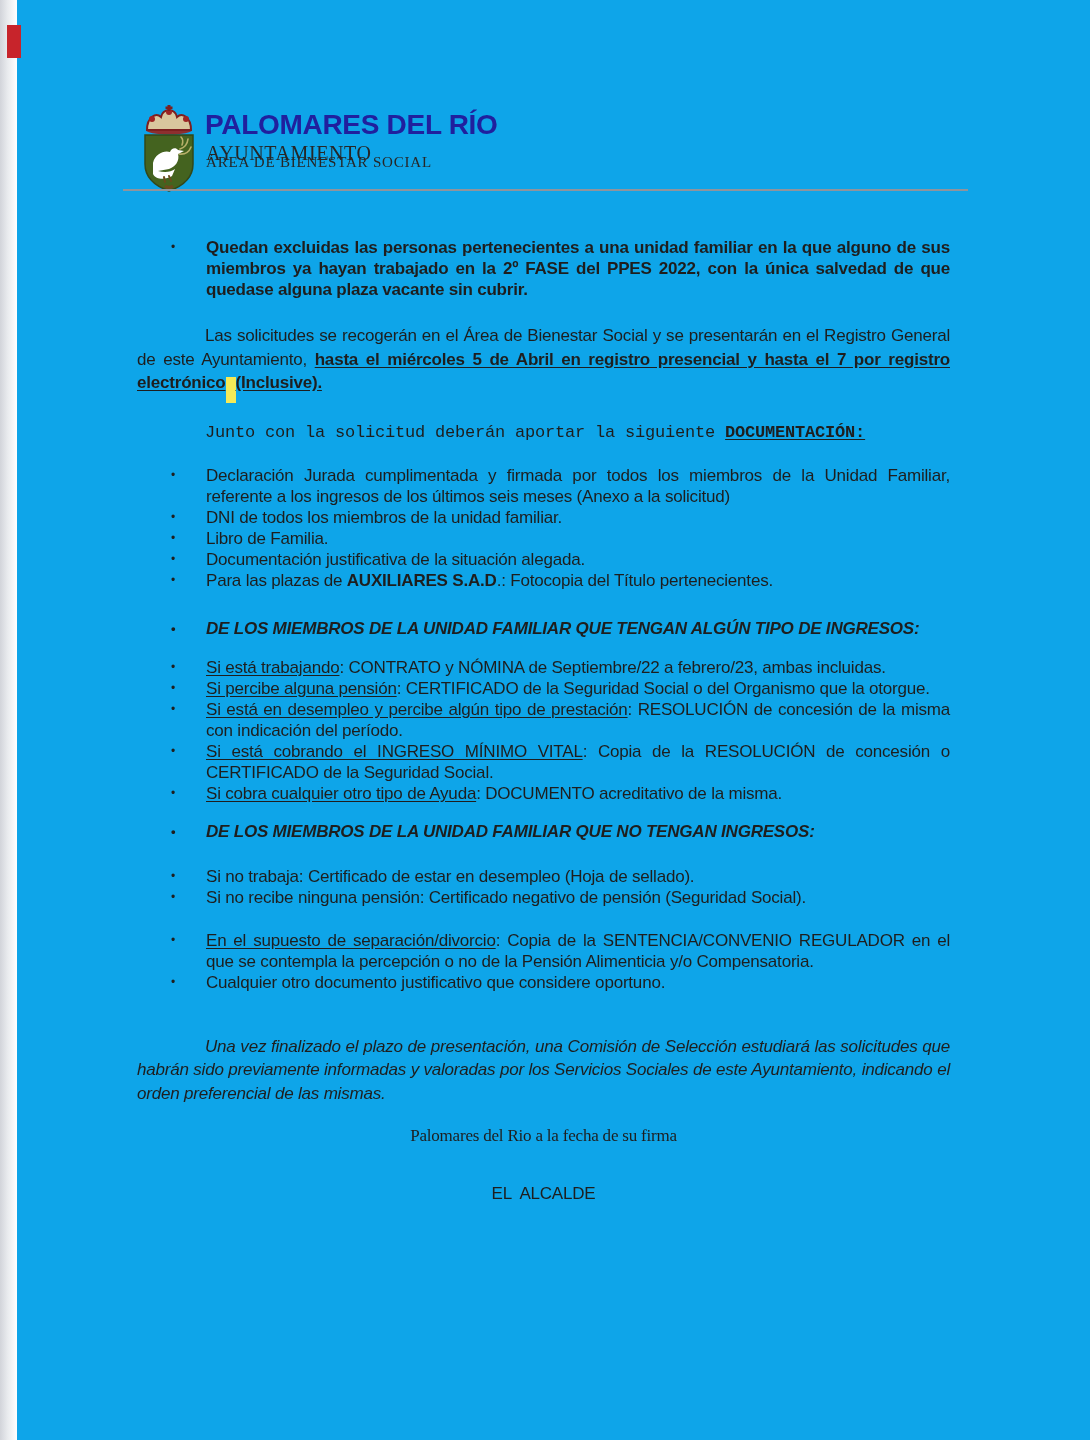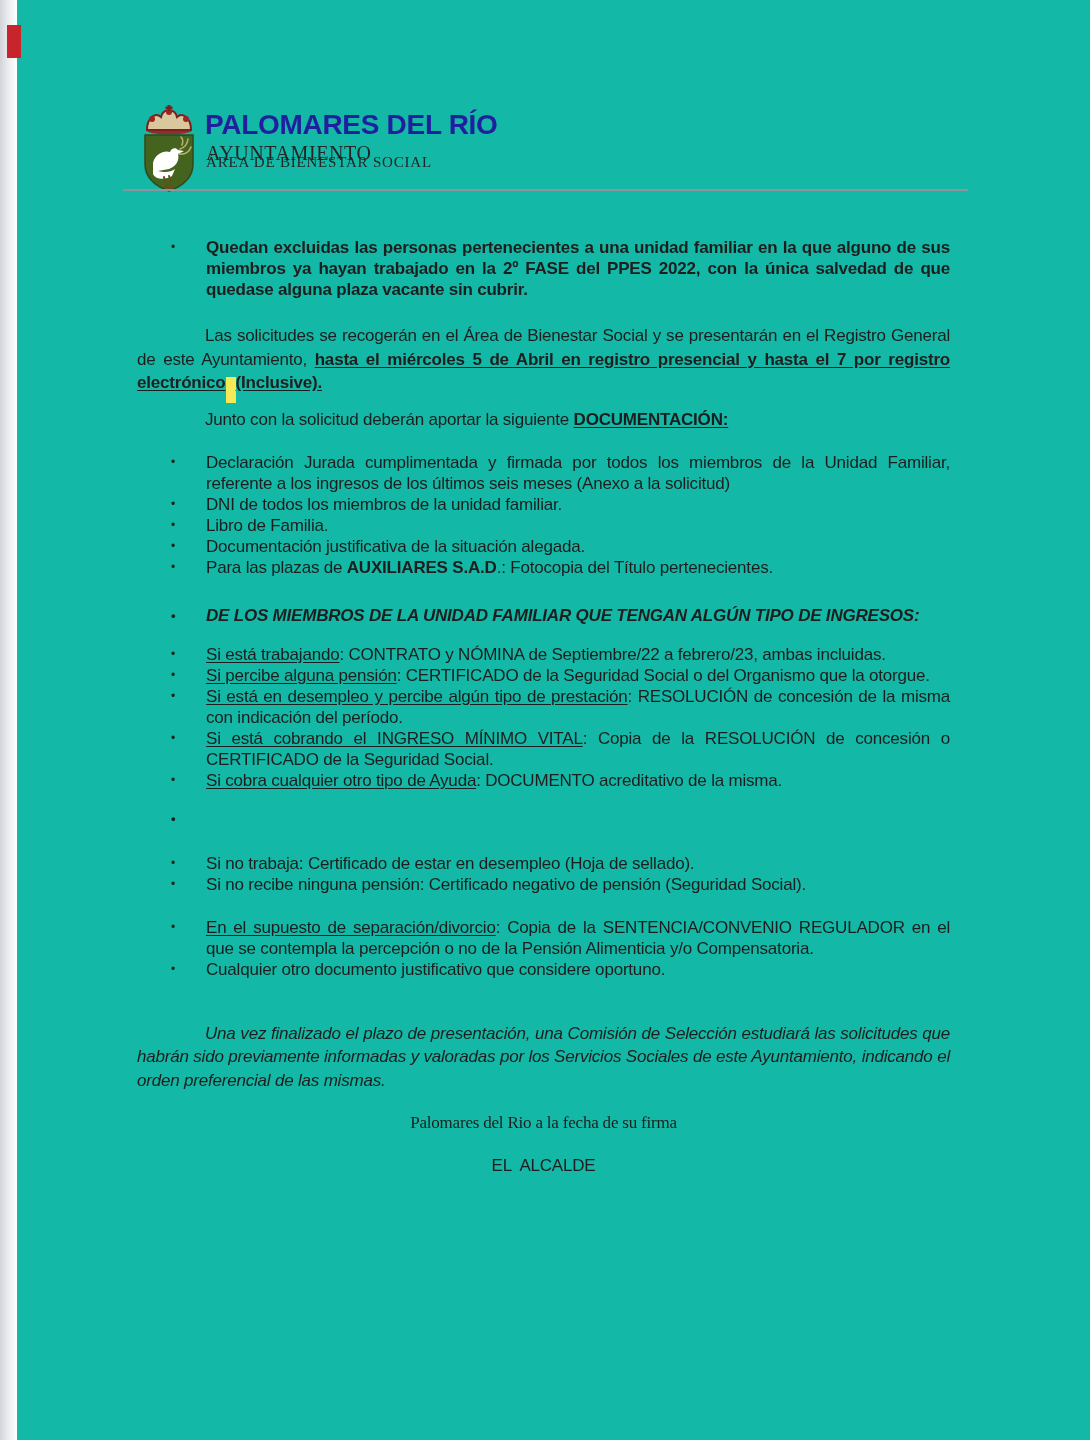--- a/index.html
+++ b/index.html
@@ -1,17 +1,17 @@
 <!DOCTYPE html>
 <html style="--title-blue: #20209e; --highlight: #f4ea57; --red-marker: #c7242b;"><head>
 <meta charset="utf-8">
 <style>
   html,body{margin:0;padding:0;background:#e8e8e8;}
   .page{
-    position:relative;width:1090px;height:1440px;background:#14b8a6;
+    position:relative;width:1090px;height:1440px;background:#0ea5e9;
     font-family:"Liberation Sans","DejaVu Sans",sans-serif;
     color:#1e1e1e;overflow:hidden;
   }
   .scan-edge{position:absolute;left:0;top:0;bottom:0;width:17px;
     background:linear-gradient(90deg,#d2d4da 0%,#e9ebee 45%,#ffffff 100%);}
   .red-marker{position:absolute;left:7px;top:25px;width:14px;height:33px;background:var(--red-marker,#c7242b);}
 
   
   .logo{position:absolute;left:136px;top:104px;width:66px;height:92px;}
   .org-title{position:absolute;left:205px;top:109px;font-size:28px;font-weight:bold;
@@ -34,30 +34,30 @@
   .heading-item .dot{font-size:13px;font-weight:bold;}
 
   .seg-n{}
   .seg-b{font-weight:bold;}
   .seg-u{text-decoration:underline;text-underline-offset:2px;}
   .seg-bu{font-weight:bold;text-decoration:underline;text-underline-offset:2px;}
   .seg-bi{font-weight:bold;font-style:italic;}
   .seg-hl{background:var(--highlight,#f4ea57);display:inline-block;width:10px;height:26px;vertical-align:-6px;}
 
   .m-para{margin-top:24px;}
-  .m-junto{margin-top:5px;}
+  .m-junto{margin-top:18px;font-family:Liberation Mono, monospace;}
   .m-docs{margin-top:20px;}
   .m-h1{margin-top:26px;}
   .m-ingresos{margin-top:17px;}
   .m-h2{margin-top:16px;}
   .m-noing{margin-top:22px;}
   .m-extra{margin-top:22px;}
   .m-closing{margin-top:42px;font-style:italic;}
   .m-center1{margin-top:19px;font-family:Liberation Serif, serif;}
-  .m-center2{margin-top:19px;}
+  .m-center2{margin-top:34px;}
   .m-center3{margin-top:21px;}
   .center{text-align:center;white-space:pre;text-indent:0;}
 </style>
 </head>
 <body>
 
 <div class="page">
   <div class="scan-edge"></div>
   <div class="red-marker"></div>
 
@@ -141,20 +141,21 @@
           <div class="btxt"><span class="seg-u">Si está cobrando el INGRESO MÍNIMO VITAL</span><span class="seg-n">: Copia de la RESOLUCIÓN de concesión o CERTIFICADO de la Seguridad Social.</span></div>
         </div>
         <div class="bullet-item">
           <span class="dot">•</span>
           <div class="btxt"><span class="seg-u">Si cobra cualquier otro tipo de Ayuda</span><span class="seg-n">: DOCUMENTO acreditativo de la misma.</span></div>
         </div>
       </div>
 
     <div class="bullet-item heading-item m-h2">
       <span class="dot">•</span>
+      <div class="btxt"><span class="seg-bi">DE LOS MIEMBROS DE LA UNIDAD FAMILIAR QUE NO TENGAN  INGRESOS:</span></div>
     </div>
 
     <div class="m-noing">
         <div class="bullet-item">
           <span class="dot">•</span>
           <div class="btxt"><span class="seg-n">Si no trabaja: Certificado de estar en desempleo (Hoja de sellado).</span></div>
         </div>
         <div class="bullet-item">
           <span class="dot">•</span>
           <div class="btxt"><span class="seg-n">Si no recibe ninguna pensión: Certificado negativo de pensión (Seguridad Social).</span></div>

